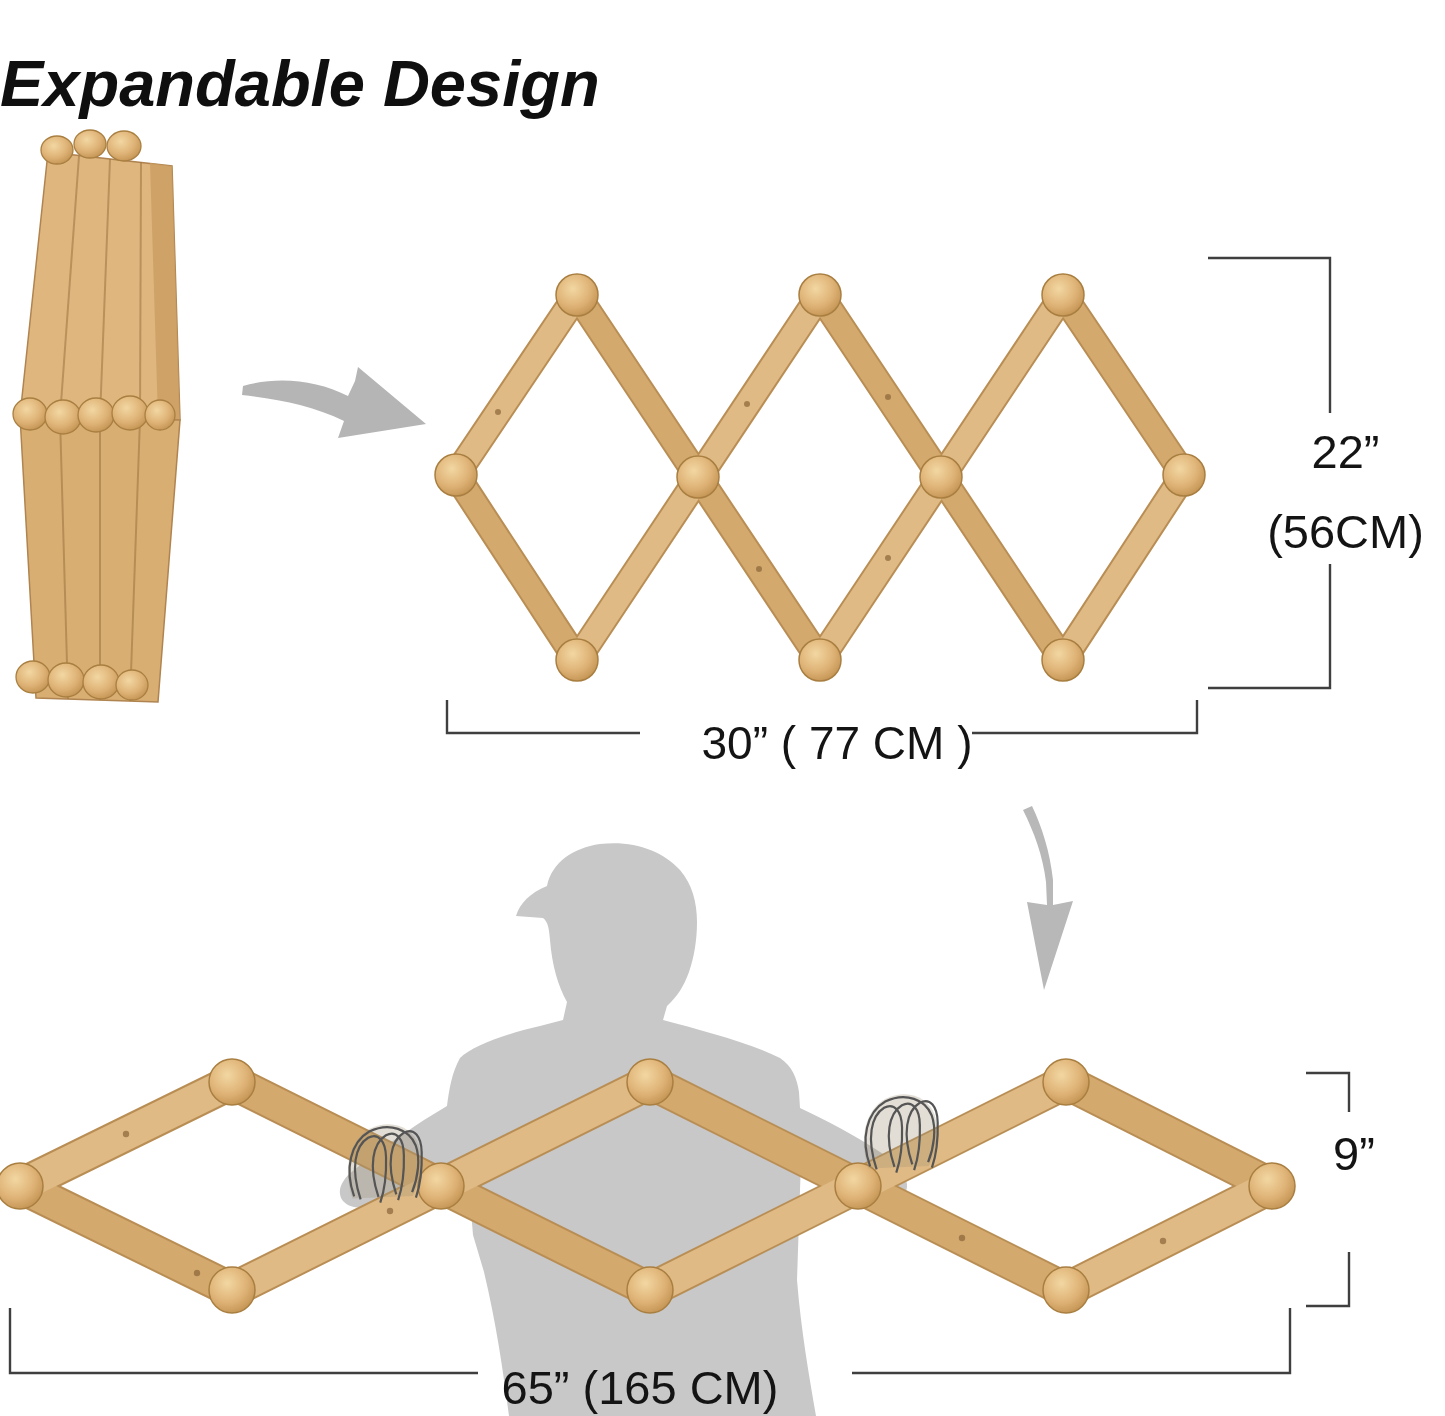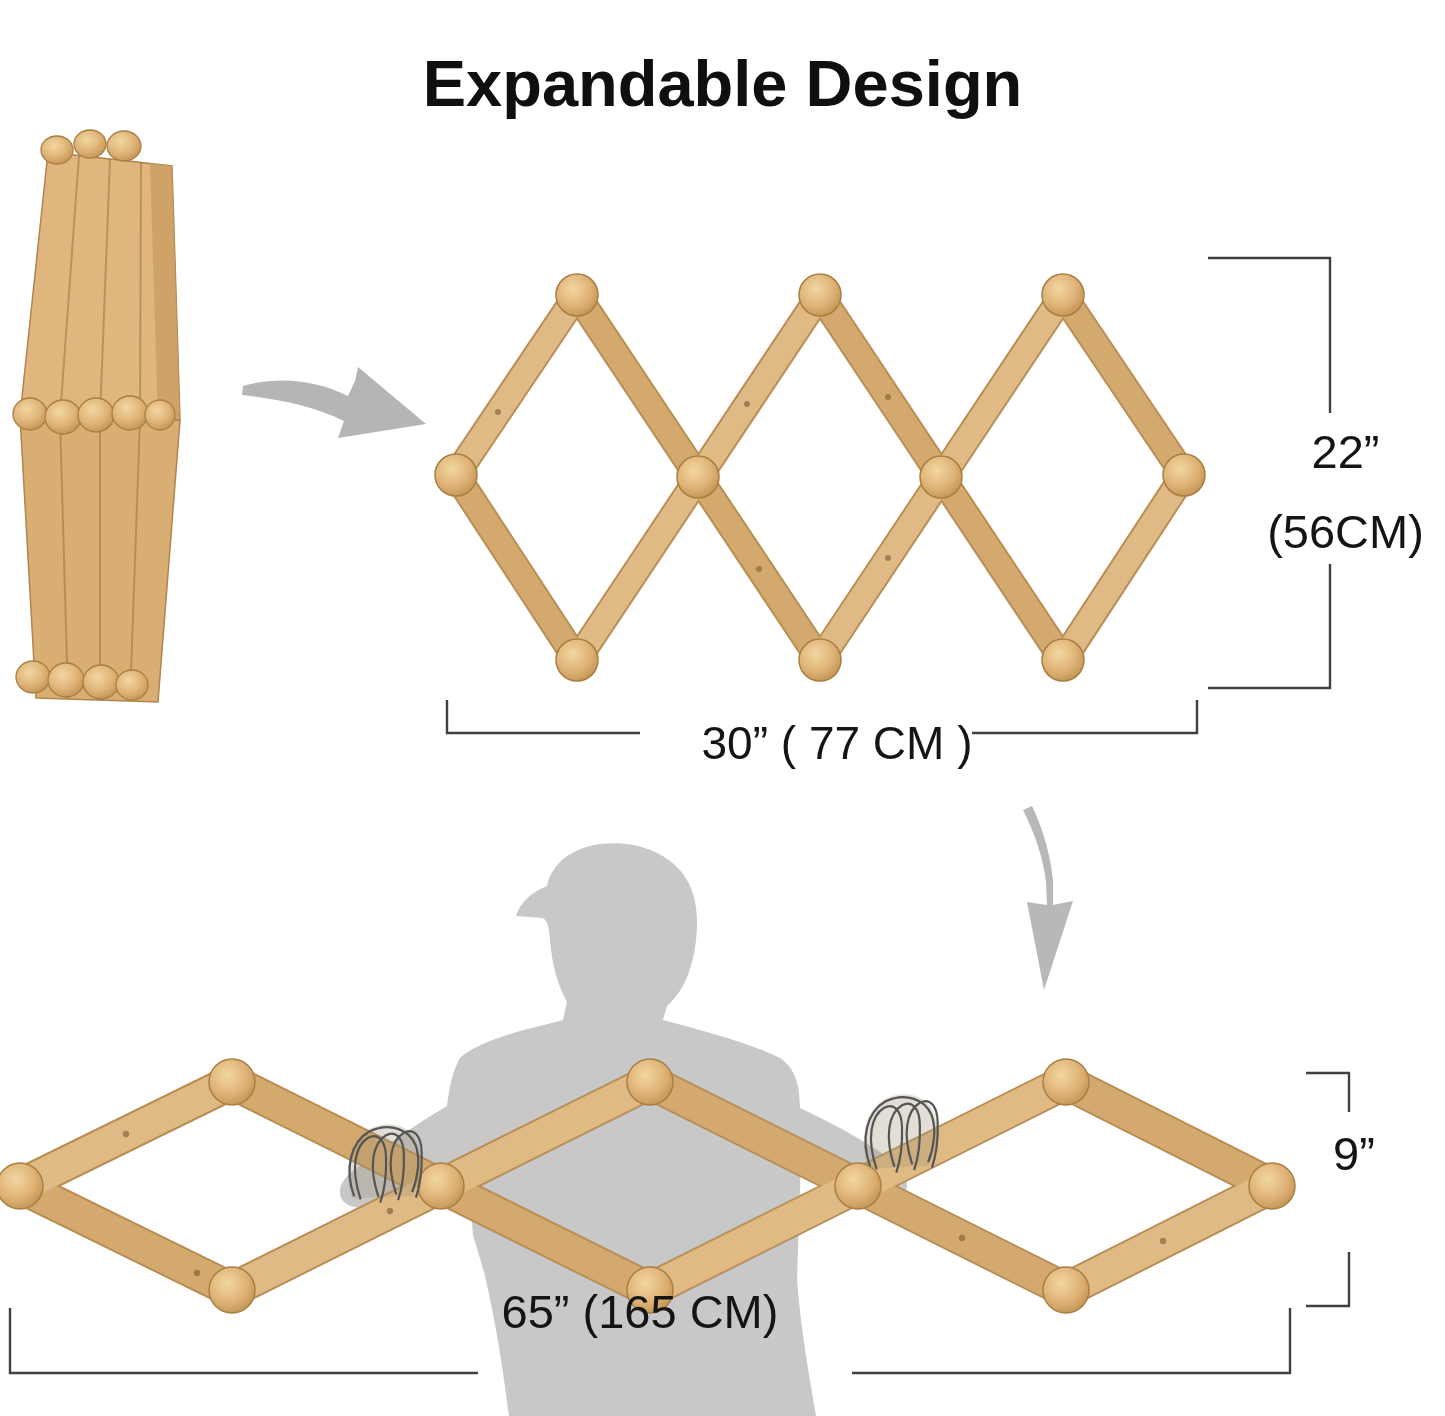--- a/index.html
+++ b/index.html
@@ -7,36 +7,37 @@
     position:relative;
     width:1445px;height:1416px;
     background:#ffffff;
     overflow:hidden;
     font-family:"Liberation Sans", sans-serif;
     color:#0f0f0f;
   }
   #scene{position:absolute;left:0;top:0;}
   .page-title{
     position:absolute;left:0;top:2px;width:100%;
-    text-align:center;
+    text-align:left;
     font-size:65px;font-weight:bold;letter-spacing:0px;
     color:#0f0f0f;
+    font-style:italic;
   }
   .dim-label{
     position:absolute;
     font-size:46px;font-weight:400;color:#141414;
     text-align:center;line-height:1.0;
     white-space:nowrap;
   }
   .dim-v{line-height:80px;}
   .dim-v span{display:block;}
   #dim-expanded-height{left:1238px;top:412px;width:215px;font-size:47px;}
   #dim-expanded-width{left:642px;top:720px;width:390px;font-size:46px;}
   #dim-stretched-height{left:1266px;top:1114px;width:176px;font-size:47px;}
-  #dim-stretched-width{left:455px;top:1288px;width:370px;font-size:47px;}
+  #dim-stretched-width{left:455px;top:1364px;width:370px;font-size:47px;}
 </style>
 </head>
 <body>
 
 <div id="canvas">
 
   <svg id="scene" width="1445" height="1416" viewBox="0 0 1445 1416">
     <defs>
       <radialGradient id="pegG" cx="40%" cy="35%" r="75%">
         <stop offset="0%" stop-color="#f2d7a2"></stop>

